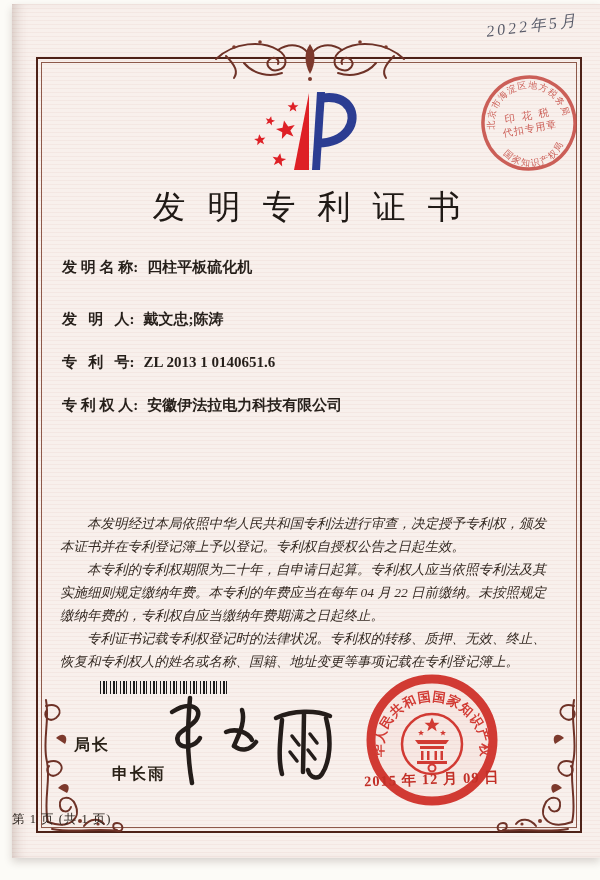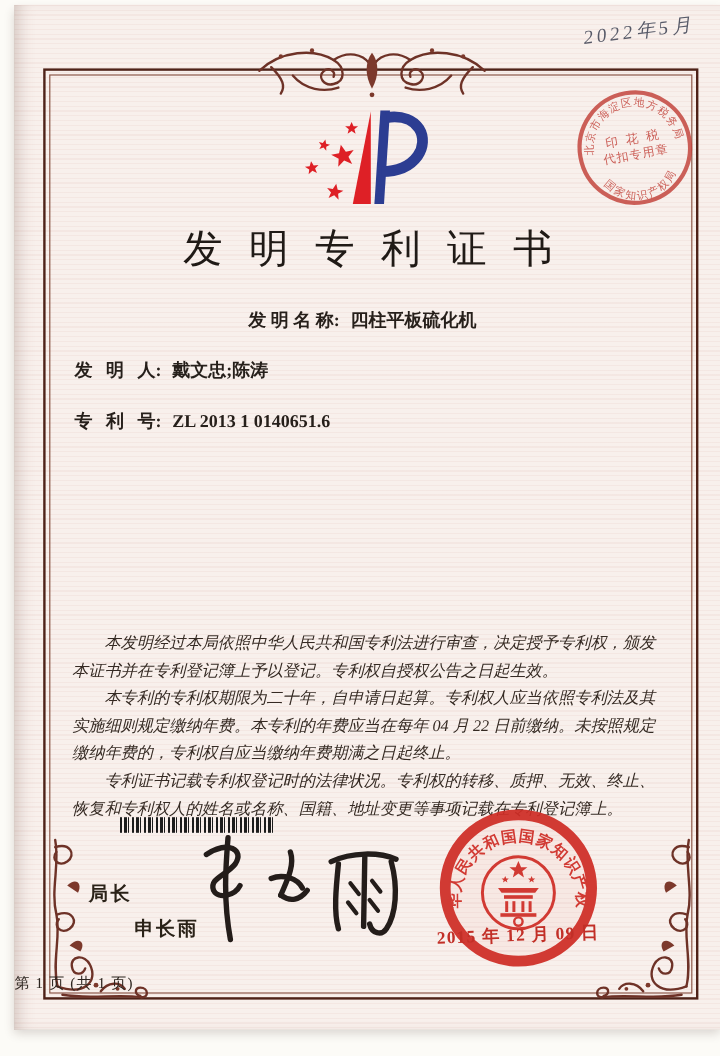--- a/index.html
+++ b/index.html
@@ -32,25 +32,25 @@
     left:40px;top:116px;font-size:13px;letter-spacing:2px;
     color:#33291f;font-weight:600;white-space:pre;
   }
   #title{
     left:0;top:181px;width:100%;text-align:center;
     font-size:33px;font-weight:normal;color:#201a16;
     letter-spacing:22px;padding-left:23px;box-sizing:border-box;
   }
   #fields{left:50px;top:254px;width:480px;}
   .field-row{margin-bottom:24px;font-size:15px;font-weight:bold;color:#261f1a;}
-  .field-row:first-child{margin-bottom:22px;text-align:center;}
+  .field-row:first-child{margin-bottom:33px;}
   .field-label{display:inline-block;white-space:pre;}
   .field-value{margin-left:9px;white-space:pre;}
   #paragraphs{
-    left:48px;top:520px;width:486px;font-size:13.5px;line-height:23px;
+    left:48px;top:508px;width:486px;font-size:13.5px;line-height:23px;
     color:#352a23;text-align:justify;font-style:italic;
   }
   #paragraphs p{margin:0;text-indent:2em;}
   #barcode{
     left:88px;top:677px;width:130px;height:13px;
     background:repeating-linear-gradient(90deg,
       #1c1c1c 0 1.5px, rgba(0,0,0,0) 1.5px 3px,
       #1c1c1c 3px 5.5px, rgba(0,0,0,0) 5.5px 6.5px,
       #1c1c1c 6.5px 7.5px, rgba(0,0,0,0) 7.5px 10px);
   }
@@ -148,20 +148,23 @@
 
     <div id="fields" class="abs">
       <div class="field-row">
         <span class="field-label">发 明 名 称:</span><span class="field-value">四柱平板硫化机</span>
       </div>
       <div class="field-row">
         <span class="field-label">发   明   人:</span><span class="field-value">戴文忠;陈涛</span>
       </div>
       <div class="field-row">
         <span class="field-label">专   利   号:</span><span class="field-value">ZL 2013 1 0140651.6</span>
+      </div>
+      <div class="field-row">
+        <span class="field-label">专 利 权 人:</span><span class="field-value">安徽伊法拉电力科技有限公司</span>
       </div>
     </div>
 
     <div id="paragraphs" class="abs">
       <p>本发明经过本局依照中华人民共和国专利法进行审查，决定授予专利权，颁发本证书并在专利登记簿上予以登记。专利权自授权公告之日起生效。</p>
       <p>本专利的专利权期限为二十年，自申请日起算。专利权人应当依照专利法及其实施细则规定缴纳年费。本专利的年费应当在每年 04 月 22 日前缴纳。未按照规定缴纳年费的，专利权自应当缴纳年费期满之日起终止。</p>
       <p>专利证书记载专利权登记时的法律状况。专利权的转移、质押、无效、终止、恢复和专利权人的姓名或名称、国籍、地址变更等事项记载在专利登记簿上。</p>
     </div>
 
     <div id="barcode" class="abs"></div>

